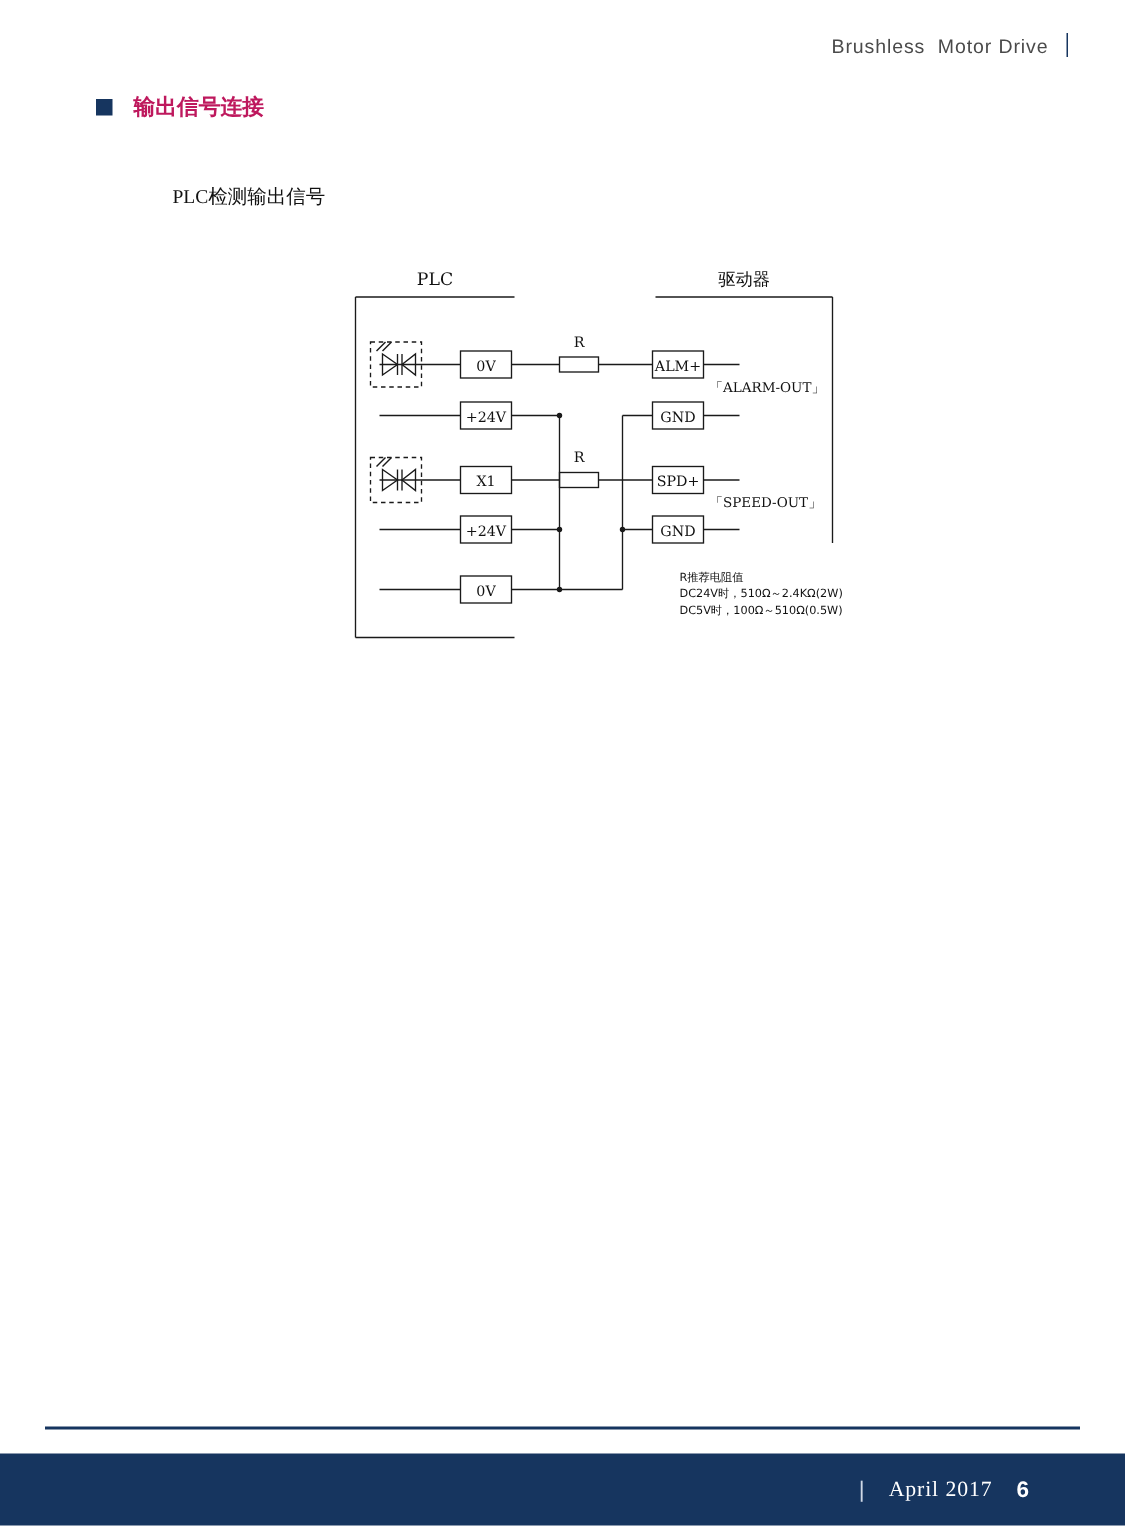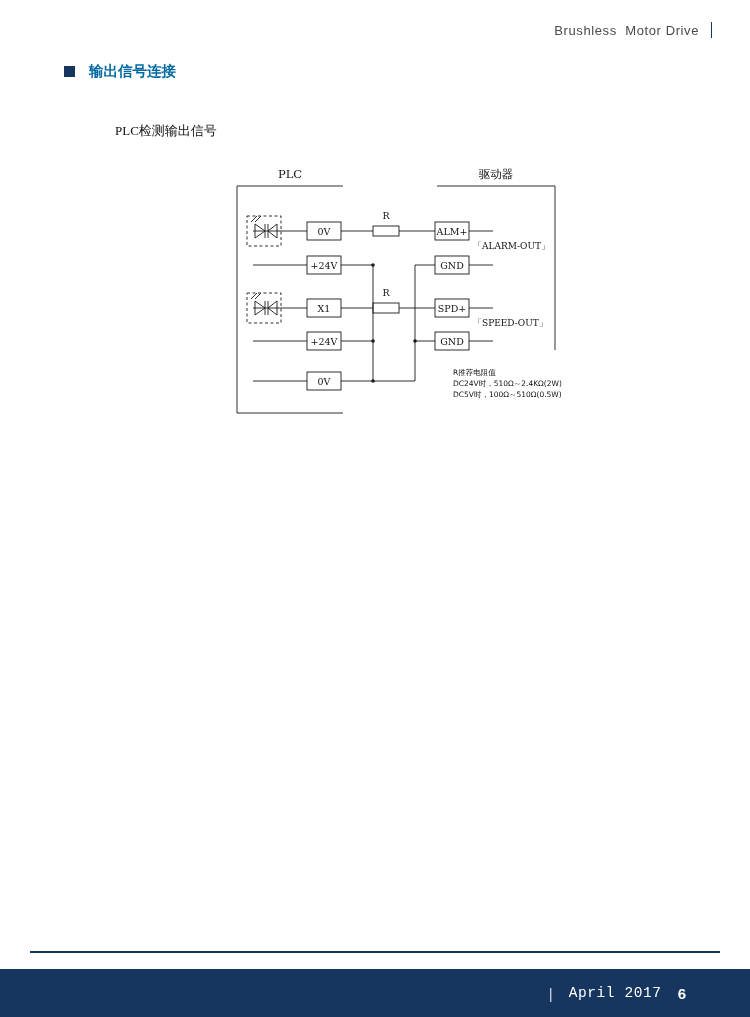--- a/index.html
+++ b/index.html
@@ -49,37 +49,37 @@
     gap: 14px;
   }
   .section-bullet {
     width: 11px;
     height: 11px;
     background: #16355f;
   }
   .section-title {
     font-size: 14.5px;
     font-weight: bold;
-    color: #0369a1;
+    color: #be185d;
     font-family: "DejaVu Sans", sans-serif;
   }
 
   .sub-heading {
     position: absolute;
     top: 122px;
     left: 115px;
     font-size: 13px;
     color: #111;
     font-family: Liberation Serif, serif;
   }
 
   
   .diagram {
     position: absolute;
-    top: 160px;
+    top: 172px;
     left: 225px;
     width: 370px;
     height: 265px;
   }
   .diagram svg {
     display: block;
   }
 
   
   .footer {
@@ -112,21 +112,21 @@
     gap: 16px;
   }
   .footer-sep {
     color: #cfd8e6;
     font-size: 15px;
   }
   .footer-date {
     color: #ffffff;
     font-size: 14.5px;
     letter-spacing: 0.6px;
-    font-family: Liberation Mono, monospace;
+    font-family: Liberation Serif, serif;
   }
   .footer-page {
     color: #ffffff;
     font-size: 15px;
     font-weight: bold;
     font-family: "Liberation Sans", sans-serif;
   }
 </style>
 </head>
 <body>

